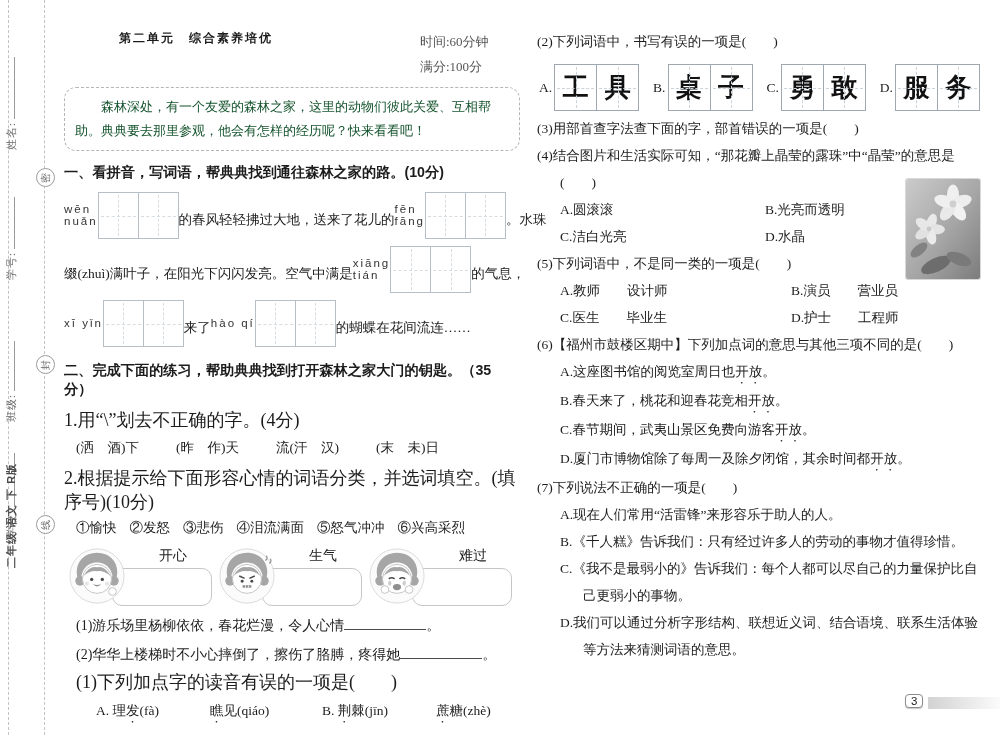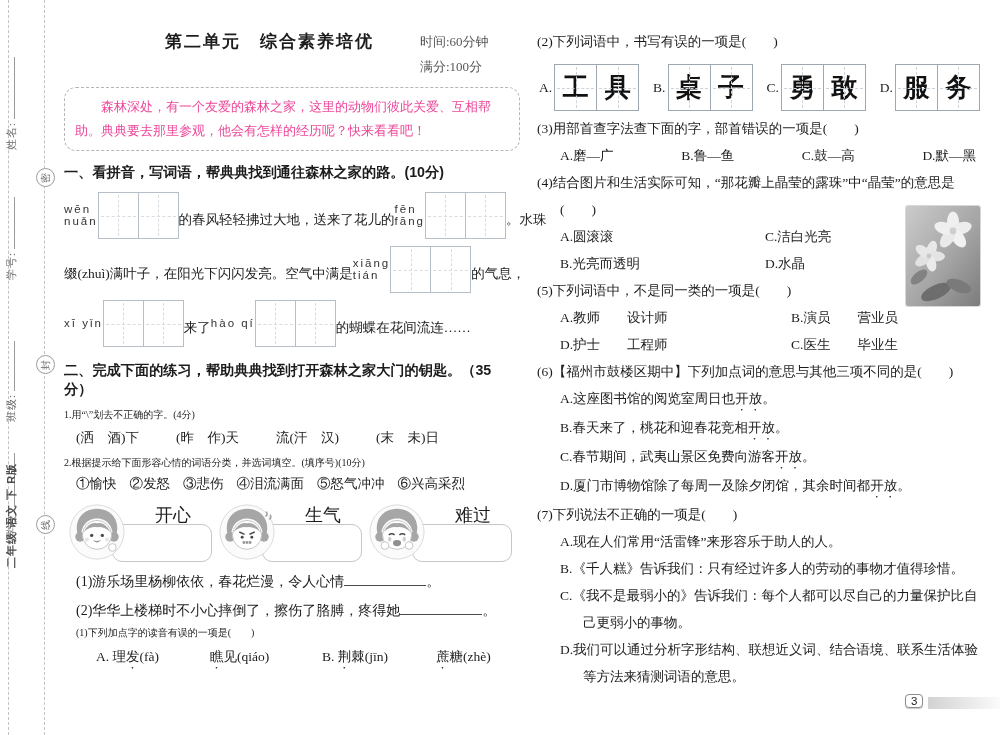--- a/index.html
+++ b/index.html
@@ -25,52 +25,52 @@
     font-size:10px;color:#6a6a6a;z-index:2;
   }
   .sealchar span{transform:rotate(-90deg);display:block;}
 
   
   .colL{position:absolute;left:64px;top:30px;width:456px;}
   .colR{position:absolute;left:537px;top:28px;width:443px;}
 
   
   .hdr{display:flex;align-items:flex-start;}
-  .hdr .title{flex:1;text-align:center;font-weight:bold;font-size:17px;letter-spacing:2px;padding-left:55px;}
+  .hdr .title{flex:1;text-align:left;font-weight:bold;font-size:12px;letter-spacing:2px;padding-left:55px;}
   .hdr .meta{width:100px;text-align:left;font-size:13px;color:#555;line-height:1.9;}
 
   
   .intro{
     margin-top:8px;border:1.6px dashed #b5b5b5;border-radius:12px;
-    padding:7px 10px;font-size:13px;line-height:1.85;color:#ec4899;
+    padding:7px 10px;font-size:13px;line-height:1.85;color:#14532d;
   }
   .intro p{margin:0;text-indent:2em;}
 
   
   .sechead{font-weight:bold;font-size:14.2px;margin-top:12px;font-family:"Liberation Sans","DejaVu Sans",sans-serif;}
 
   
   .pline{display:flex;align-items:flex-end;margin-top:7px;font-size:13.5px;}
   .pline .txt{margin-bottom:10px;white-space:nowrap;}
   .tzg{display:inline-flex;flex-direction:row;align-items:center;}
   .tzg .py{font-family:"Liberation Sans","DejaVu Sans",sans-serif;font-size:11.5px;color:#333;letter-spacing:2px;margin-bottom:1px;}
   .cells{display:flex;}
   .tcell{width:39px;height:45px;border:1px solid #b6bfc8;margin-left:-1px;position:relative;background:#fff;}
   .tcell:first-child{margin-left:0;}
   .tcell::before{content:"";position:absolute;left:50%;top:2px;bottom:2px;border-left:1px dashed #d5dce2;}
   .tcell::after{content:"";position:absolute;top:50%;left:2px;right:2px;border-top:1px dashed #d5dce2;}
-  .itemhead{font-size:10px;margin-top:9px;}
+  .itemhead{font-size:18px;margin-top:9px;}
   .row-flex{display:flex;margin-top:7px;padding-left:12px;font-size:13.5px;}
   .gap-lg{gap:37px;}
   .gap-md{gap:13px;}
 
   
   .moods{display:flex;justify-content:space-between;margin-top:10px;padding:0 4px;}
   .mood{position:relative;display:flex;width:148px;}
-  .mood .mlabel{position:absolute;left:60px;top:0px;width:90px;text-align:center;font-size:18px;}
+  .mood .mlabel{position:absolute;left:60px;top:0px;width:90px;text-align:center;font-size:14px;}
   .mood svg{position:relative;z-index:1;}
   .mood .mbox{width:98px;height:36px;border:1px solid #c6c6c6;border-radius:10px;margin-left:-14px;margin-top:21px;background:#fff;}
 
   .fill{margin-top:9px;padding-left:12px;font-size:14px;display:flex;align-items:baseline;}
   .blank{display:inline-block;width:82px;border-bottom:1px solid #4a4a4a;height:14px;}
 
   
   .optgrid{display:grid;grid-template-columns:226px 1fr;row-gap:13px;margin-top:8px;padding-left:32px;font-size:13.5px;}
   .optcell{display:flex;gap:22px;}
   .optcell .u1{min-width:92px;}
@@ -341,26 +341,20 @@
     <span class="wb">
       <span class="letter">D.</span>
       <span class="wcellwrap">
           <span class="wcell">服</span>
           <span class="wcell">务</span>
         </span>
     </span>
   </div>
 
   <div class="rq hang">(3)用部首查字法查下面的字，部首错误的一项是(　　)</div>
-  <div class="rq inline-opts">
-    <span>A.磨—广</span>
-    <span>B.鲁—鱼</span>
-    <span>C.鼓—高</span>
-    <span>D.默—黑</span>
-  </div>
 
   <div class="q4wrap">
     <div class="rq hang">(4)结合图片和生活实际可知，“那花瓣上晶莹的露珠”中“晶莹”的意思是(　　)</div>
     <div class="photo">
       <svg width="74" height="100" viewBox="0 0 74 100">
         <defs>
           <linearGradient id="pg" x1="0" y1="0" x2="1" y2="1">
             <stop offset="0" stop-color="#cbcbcb"></stop>
               <stop offset="0.55" stop-color="#a5a5a5"></stop>
               <stop offset="1" stop-color="#7c7c7c"></stop>
@@ -403,32 +397,32 @@
             </g>
           <circle r="3" fill="#c9c9c9"></circle>
         </g>
         <ellipse cx="30" cy="86" rx="16" ry="7" fill="#6d6d6d" transform="rotate(-25 30 86)"></ellipse>
         <ellipse cx="53" cy="80" rx="13" ry="6" fill="#7a7a7a" transform="rotate(20 53 80)"></ellipse>
         <ellipse cx="13" cy="71" rx="10" ry="5" fill="#828282" transform="rotate(-40 13 71)"></ellipse>
       </svg>
     </div>
     <div class="rq q4opts">
       <span>A.圆滚滚</span>
+      <span>B.光亮而透明</span>
       <span>C.洁白光亮</span>
-      <span>B.光亮而透明</span>
       <span>D.水晶</span>
     </div>
   </div>
 
   <div class="rq hang">(5)下列词语中，不是同一类的一项是(　　)</div>
   <div class="rq grid2 ropts">
     <span>A.教师　　设计师</span>
     <span>B.演员　　营业员</span>
+    <span>C.医生　　毕业生</span>
     <span>D.护士　　工程师</span>
-    <span>C.医生　　毕业生</span>
   </div>
 
   <div class="rq hang">(6)【福州市鼓楼区期中】下列加点词的意思与其他三项不同的是(　　)</div>
   <div class="rq ropts"><span>A.这座图书馆的阅览室周日也</span><span class="du">开放</span><span>。</span></div>
   <div class="rq ropts"><span>B.春天来了，桃花和迎春花竞相</span><span class="du">开放</span><span>。</span></div>
   <div class="rq ropts"><span>C.春节期间，武夷山景区免费向游客</span><span class="du">开放</span><span>。</span></div>
   <div class="rq ropts"><span>D.厦门市博物馆除了每周一及除夕闭馆，其余时间都</span><span class="du">开放</span><span>。</span></div>
 
   <div class="rq hang">(7)下列说法不正确的一项是(　　)</div>
   <div class="rq ropts">A.现在人们常用“活雷锋”来形容乐于助人的人。</div>

